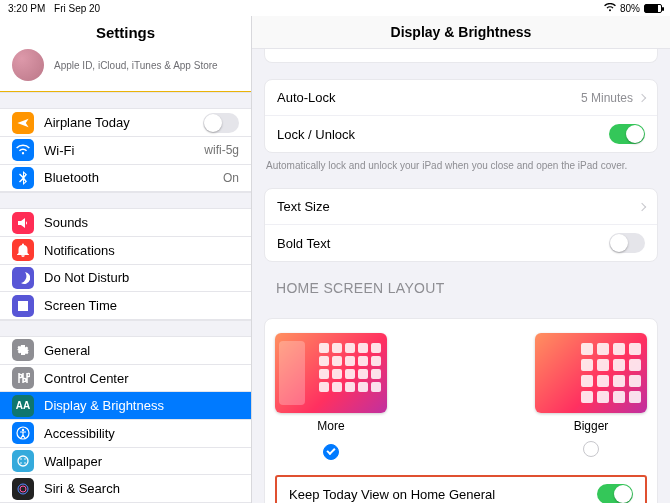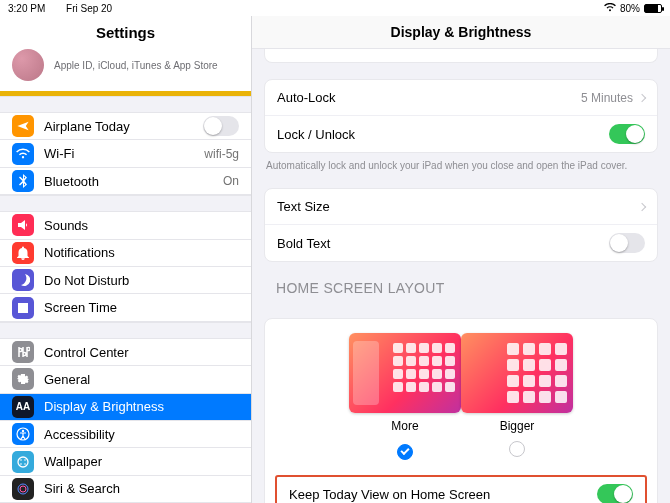--- a/index.html
+++ b/index.html
@@ -1,27 +1,27 @@
 <!DOCTYPE html>
 <html><head>
 <meta charset="utf-8">
 <style>
   * { box-sizing: border-box; margin: 0; padding: 0; }
   html, body { width: 670px; height: 503px; overflow: hidden; font-family: -apple-system, "Helvetica Neue", Arial, sans-serif; background: #f2f2f7; }
   .statusbar { position: absolute; top: 0; left: 0; right: 0; height: 16px; display: flex; justify-content: space-between; align-items: center; font-size: 10px; padding: 0 8px; color: #000; background:#fff; }
-  .sb-left span { margin-right: 18px; }
+  .sb-left span { margin-right: 6px; }
   .sb-right { display: flex; align-items: center; gap: 4px; }
   .battery { width: 18px; height: 9px; border: 1px solid #000; border-radius: 2px; position: relative; }
   .battery::after { content:""; position:absolute; right:-3px; top:2px; width:2px; height:4px; background:#000; border-radius:1px;}
   .battery i { display:block; width: 80%; height: 100%; background:#000; }
   .container { display: flex; position: absolute; top: 16px; left: 0; right: 0; bottom: 0; }
   .left { width: 252px; background: #fff; border-right: 1px solid #d8d8dc; display:flex; flex-direction:column; overflow:hidden;}
   .right { flex: 1; background: #f2f2f7; overflow: hidden; position:relative;}
   .left-title { text-align: center; font-weight: 600; font-size: 15px; padding: 8px 0 4px; }
-  .profile-row { display:flex; align-items:center; padding: 4px 12px 10px 12px; border-bottom:5px solid #eab308;}
+  .profile-row { display:flex; align-items:center; padding: 4px 12px 10px 12px; border-bottom:1px solid #eab308;}
   .avatar { width:32px; height:32px; border-radius:50%; background: radial-gradient(circle at 30% 30%, #d9a, #b78); margin-right:10px;}
   .profile-sub { font-size:10px; color:#6e6e73;}
   .group-gap { height: 22px; background:#f2f2f7; border-top:1px solid #e5e5ea; border-bottom:1px solid #e5e5ea;}
   .row { display:flex; align-items:center; height:36px; padding: 0 12px; border-bottom:1px solid #e5e5ea; background:#fff; font-size:13px; color:#000;}
   .row.sel { background:#007aff; color:#fff; }
   .row .ico { width:22px; height:22px; border-radius:5px; margin-right:10px; display:flex; align-items:center; justify-content:center; font-size:12px; color:#fff;}
   .row .icoimg { width:14px; height:14px; }
   .row .val { margin-left:auto; color:#737373; font-size:12px;}
   .switch { margin-left:auto; width:36px; height:20px; border-radius:10px; background:#e5e5ea; position:relative;}
   .switch.on { background:#34c759;}
@@ -29,21 +29,21 @@
   .switch .knob{left:1px;} .switch.on .knob{left:17px;}
   .right-title { text-align:center; font-weight:600; font-size:14px; padding:8px 0; background:#f9f9f9; border-bottom:1px solid #e5e5ea;}
   .cardstub { margin: 0 12px 0 12px; height:14px; background:#fff; border-radius:0 0 8px 8px; border:1px solid #e8e8ec; border-top:none;}
   .card { margin: 16px 12px 0 12px; background:#fff; border-radius:8px; border:1px solid #e8e8ec;}
   .d-row { display:flex; align-items:center; height:36px; padding:0 12px; border-bottom:1px solid #efeff4; font-size:13px;}
   .d-row:last-child{border-bottom:none;text-align:center;}
   .d-row .val { margin-left:auto; color:#8e8e93; font-size:12px;}
   .chev { width:6px;height:6px;border-right:1.5px solid #c7c7cc;border-bottom:1.5px solid #c7c7cc;transform:rotate(-45deg); margin-left:6px;}
   .footer-note { font-size:10px; color:#8e8e93; padding:6px 14px 0 14px; line-height:1.3;}
   .sect-header { font-size:14px; color:#8e8e93; padding: 18px 24px 6px 24px; letter-spacing:0.3px;}
-  .layout-opts { display:flex; justify-content:center; padding: 14px 10px 10px 10px;}
+  .layout-opts { display:flex; justify-content:space-between; padding: 14px 10px 10px 10px;}
   .opt { text-align:center; }
   .thumb { width:112px; height:80px; border-radius:6px; background:linear-gradient(135deg,#ff9060,#ff3060 60%,#c030a0); position:relative; overflow:hidden; margin-bottom:6px;box-shadow:0 1px 3px rgba(0,0,0,.2);}
   .thumb .grid{position:absolute;right:6px;top:10px;display:grid;grid-template-columns:repeat(5,10px);gap:3px;}
   .thumb.big .grid{grid-template-columns:repeat(4,12px);gap:4px;}
   .thumb .grid i{width:10px;height:10px;border-radius:2px;background:rgba(255,255,255,.85);}
   .thumb.big .grid i{width:12px;height:12px;}
   .thumb .side{position:absolute;left:4px;top:8px;width:26px;height:64px;background:rgba(255,255,255,.25);border-radius:4px;}
   .opt-label{font-size:12px;margin-bottom:6px;}
   .radio{width:16px;height:16px;border-radius:50%;border:1.5px solid #c7c7cc;display:inline-flex;align-items:center;justify-content:center;margin-top:2px;}
   .radio.checked{background:#007aff;border-color:#007aff;}
@@ -147,35 +147,35 @@
           </svg>
       </div>
       <span>Screen Time</span>
     </div>
 
     <div class="group-gap"></div>
 
     <div class="row">
       <div class="ico" style="background:#8e8e93">
         <svg class="icoimg" viewBox="0 0 14 14">
+            <path d="M7 9a2 2 0 100-4 2 2 0 000 4zm6-2l-1.2-.3a5 5 0 00-.3-.8l.7-1-1.4-1.4-1 .7a5 5 0 00-.8-.3L9 2H5l-.3 1.2a5 5 0 00-.8.3l-1-.7L1.5 4.2l.7 1a5 5 0 00-.3.8L1 7l1.2.3c.1.3.2.5.3.8l-.7 1 1.4 1.4 1-.7c.3.1.5.2.8.3L5 12h4l.3-1.2c.3-.1.5-.2.8-.3l1 .7 1.4-1.4-.7-1c.1-.3.2-.5.3-.8L13 7z" fill="#fff"></path>
+          </svg>
+      </div>
+      <span>General</span>
+    </div>
+    <div class="row">
+      <div class="ico" style="background:#8e8e93">
+        <svg class="icoimg" viewBox="0 0 14 14">
             <path d="M3 2v10M3 5a1.5 1.5 0 100-.01M7 2v10M7 9a1.5 1.5 0 100-.01M11 2v10M11 4a1.5 1.5 0 100-.01" stroke="#fff" stroke-width="1.5" fill="none"></path>
           </svg>
       </div>
       <span>Control Center</span>
     </div>
-    <div class="row">
-      <div class="ico" style="background:#8e8e93">
-        <svg class="icoimg" viewBox="0 0 14 14">
-            <path d="M7 9a2 2 0 100-4 2 2 0 000 4zm6-2l-1.2-.3a5 5 0 00-.3-.8l.7-1-1.4-1.4-1 .7a5 5 0 00-.8-.3L9 2H5l-.3 1.2a5 5 0 00-.8.3l-1-.7L1.5 4.2l.7 1a5 5 0 00-.3.8L1 7l1.2.3c.1.3.2.5.3.8l-.7 1 1.4 1.4 1-.7c.3.1.5.2.8.3L5 12h4l.3-1.2c.3-.1.5-.2.8-.3l1 .7 1.4-1.4-.7-1c.1-.3.2-.5.3-.8L13 7z" fill="#fff"></path>
-          </svg>
-      </div>
-      <span>General</span>
-    </div>
     <div class="row sel">
-      <div class="ico" style="background:#0f172a">
+      <div class="ico" style="background:#0f766e">
         <span style="font-size:10px;color:#fff;font-weight:600">AA</span>
       </div>
       <span>Display &amp; Brightness</span>
     </div>
     <div class="row">
       <div class="ico" style="background:#007aff">
         <svg class="icoimg" viewBox="0 0 14 14">
             <circle cx="7" cy="7" r="6" fill="none" stroke="#fff" stroke-width="1.2"></circle>
             <circle cx="7" cy="4" r="1.2" fill="#fff"></circle>
             <path d="M4 6h6M7 6v3l-2 3M7 9l2 3" stroke="#fff" stroke-width="1.2" fill="none"></path>
@@ -292,21 +292,21 @@
                 <i></i>
               </div>
           </div>
           <div class="opt-label">Bigger</div>
           <div class="radio"></div>
         </div>
       </div>
 
       <div class="hl">
         <div class="d-row">
-          <span>Keep Today View on Home Screen</span>
+          <span>Keep Today View on Home General</span>
           <div class="switch on">
               <div class="knob"></div>
             </div>
         </div>
       </div>
     </div>
 
   </div>
 </div>
 

